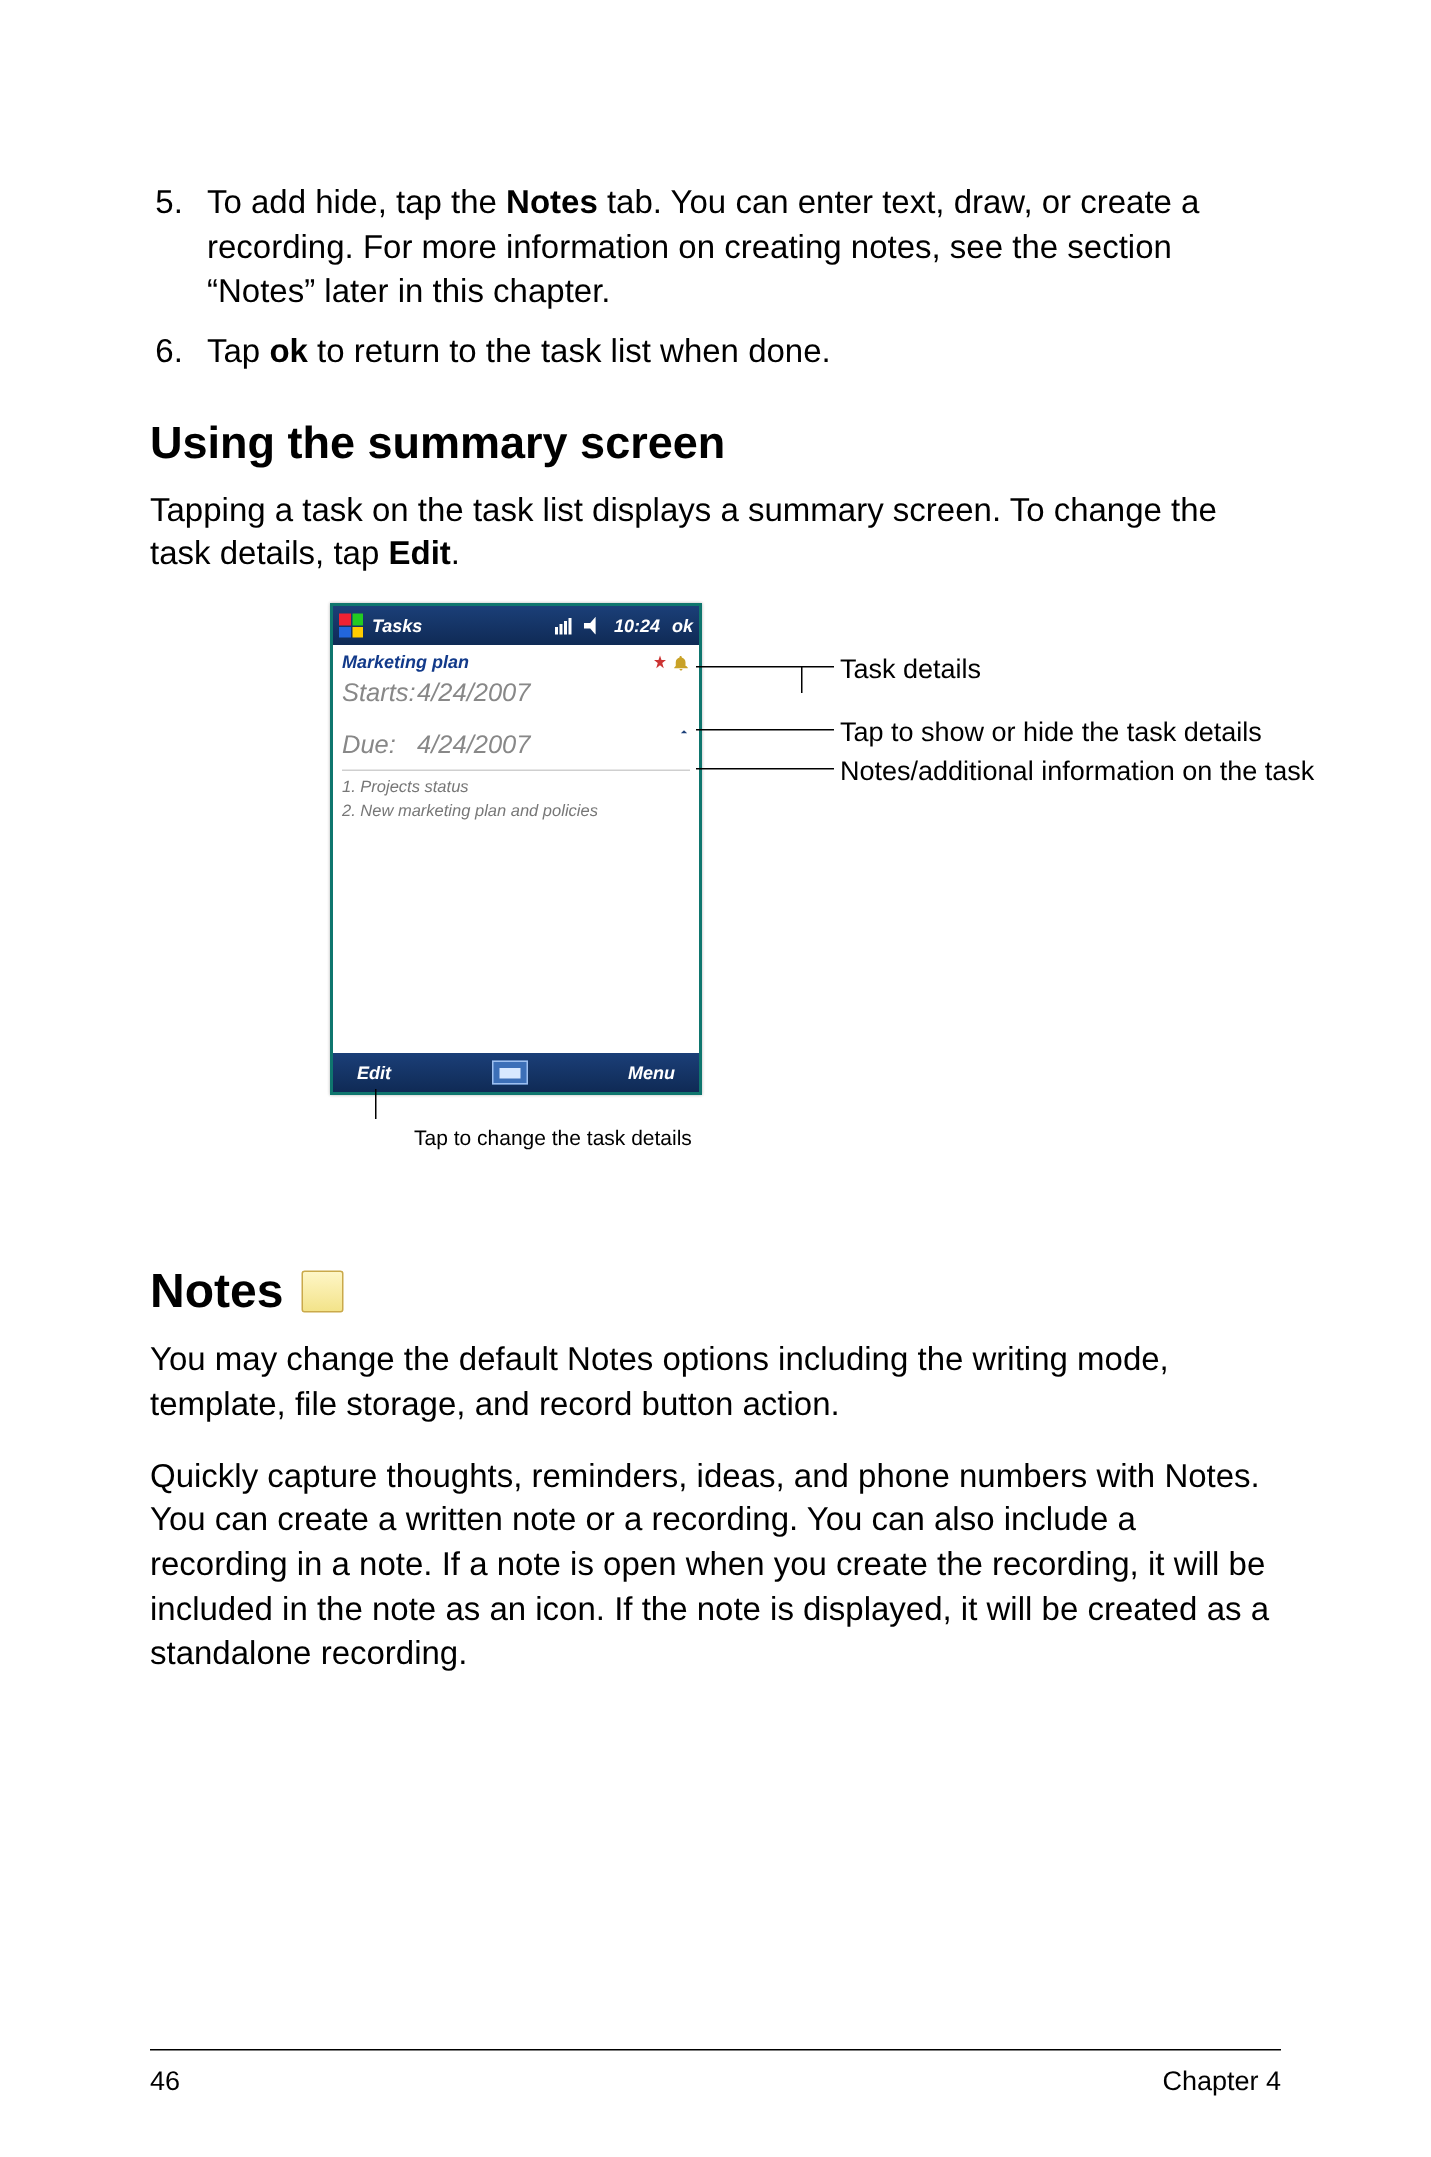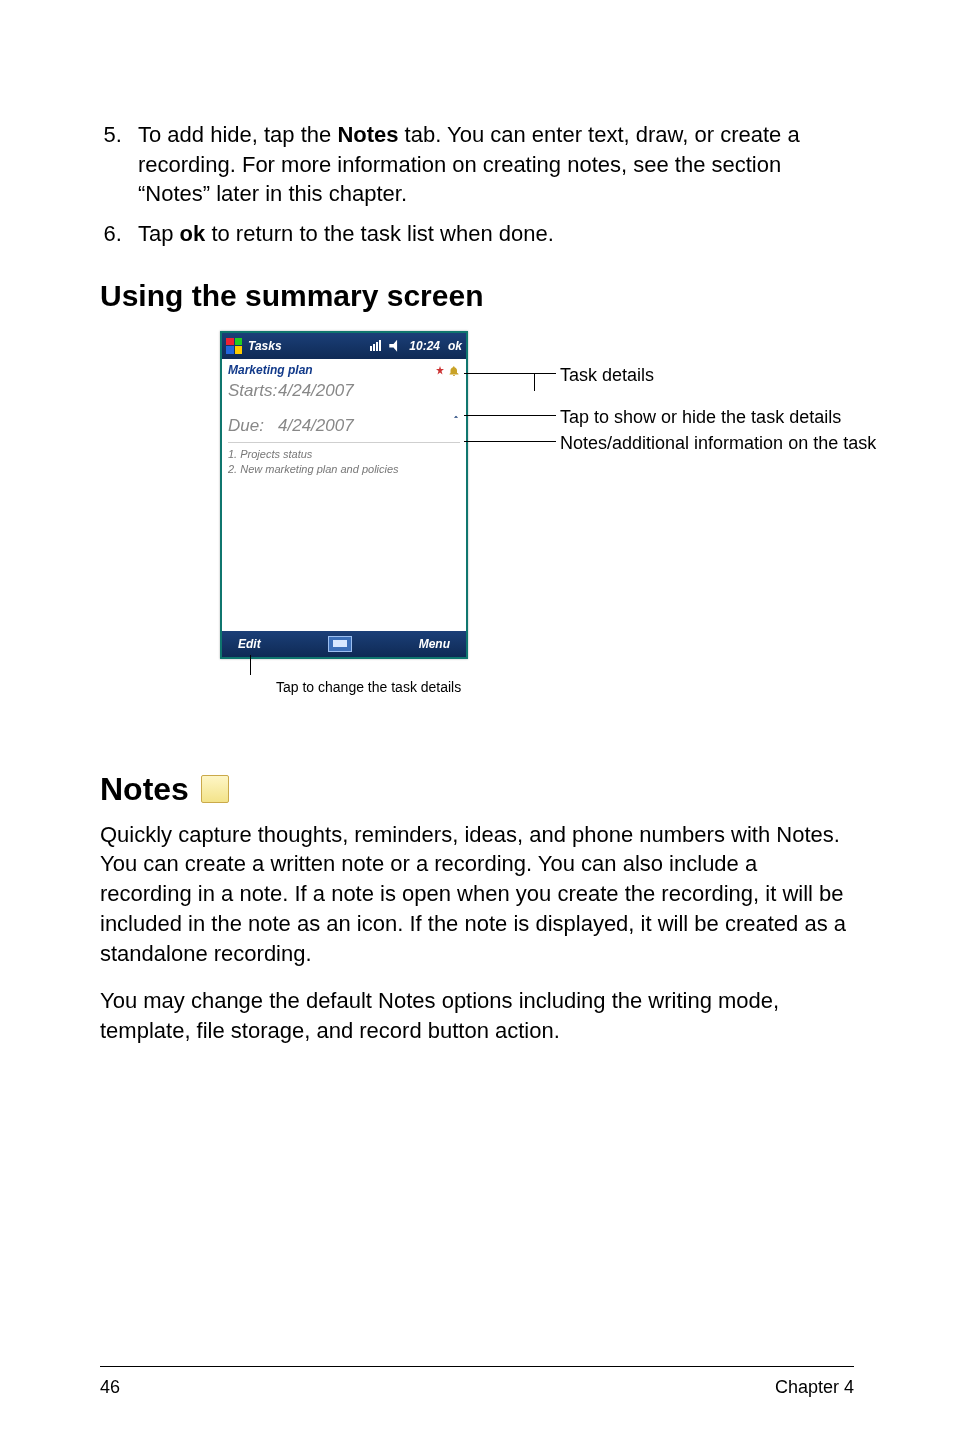--- a/index.html
+++ b/index.html
@@ -165,20 +165,23 @@
   <ol class="top-list" start="5">
     <li>
       <span>To add hide, tap the </span><span class="bold">Notes</span><span> tab. You can enter text, draw, or create a recording. For more information on creating notes, see the section “Notes” later in this chapter.</span>
     </li>
     <li>
       <span>Tap </span><span class="bold">ok</span><span> to return to the task list when done.</span>
     </li>
   </ol>
 
   <div class="h2">Using the summary screen</div>
+  <p class="body">
+    <span>Tapping a task on the task list displays a summary screen. To change the task details, tap </span><span class="bold">Edit</span><span>.</span>
+  </p>
 
   <div class="shot-wrap">
     <div class="device">
       <div class="titlebar">
         <div class="left">
           <span class="winicon">
               <span></span>
               <span></span>
               <span></span>
               <span></span>
@@ -245,20 +248,20 @@
     <div class="annot" style="left:340px; top:102px;">Notes/additional information on the task</div>
 
     <div class="annot-vline" style="left:30px; top:324px; height:20px;"></div>
     <div class="caption" style="position:absolute; top:348px; left:36px;">Tap to change the task details</div>
   </div>
 
   <div class="h1">
     <span>Notes</span>
     <span class="notes-icon"></span>
   </div>
+  <p class="body">You may change the default Notes options including the writing mode, template, file storage, and record button action.</p>
   <p class="body">Quickly capture thoughts, reminders, ideas, and phone numbers with Notes. You can create a written note or a recording. You can also include a recording in a note. If a note is open when you create the recording, it will be included in the note as an icon. If the note is displayed, it will be created as a standalone recording.</p>
-  <p class="body">You may change the default Notes options including the writing mode, template, file storage, and record button action.</p>
 
   <div class="footer">
     <span>46</span>
     <span>Chapter 4</span>
   </div>
 </div>
 
 </body></html>

